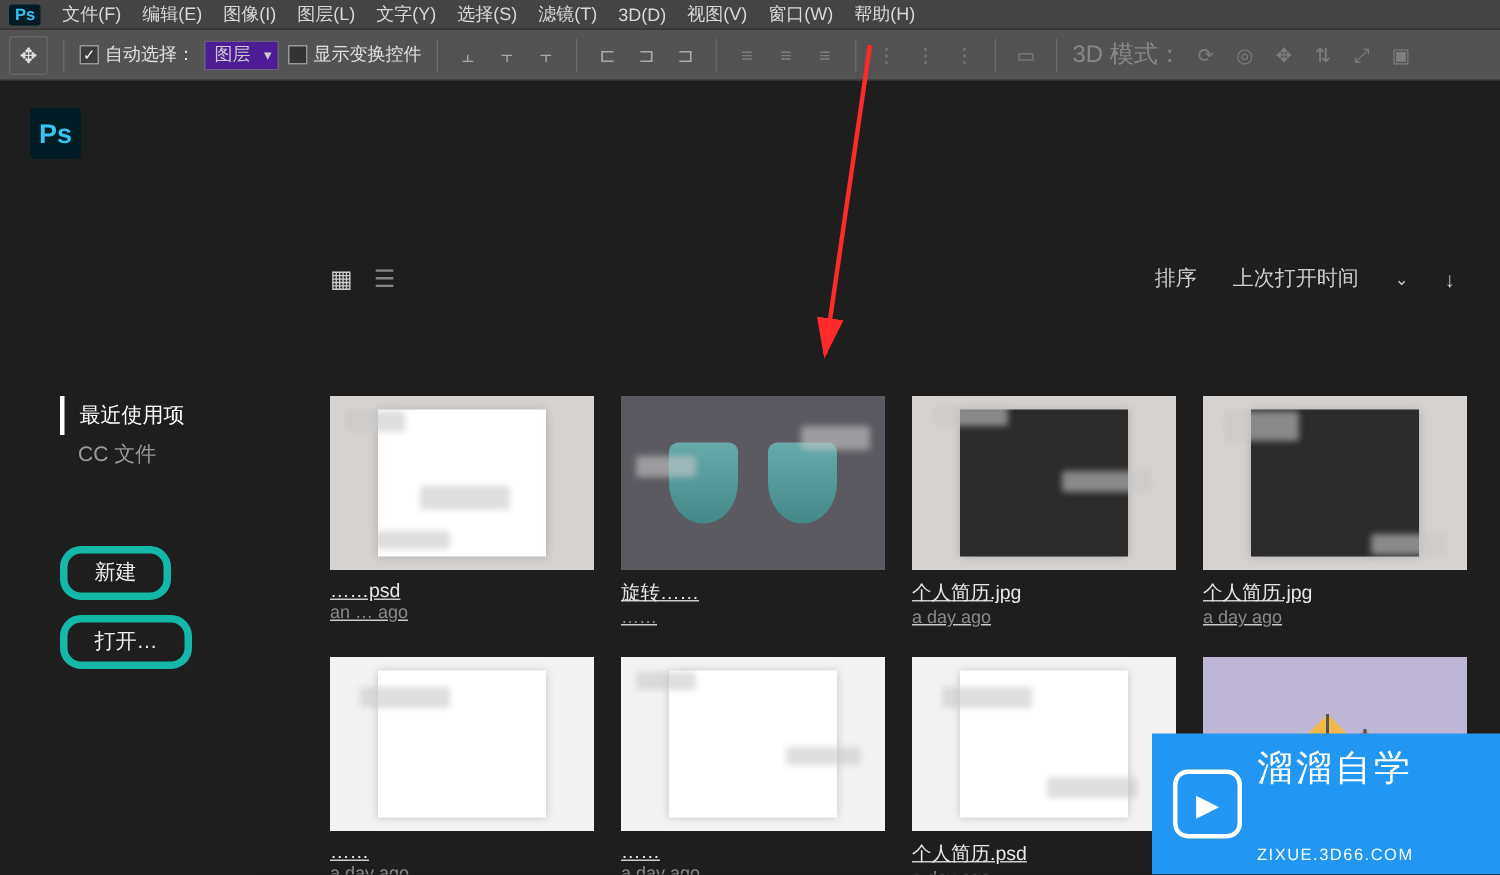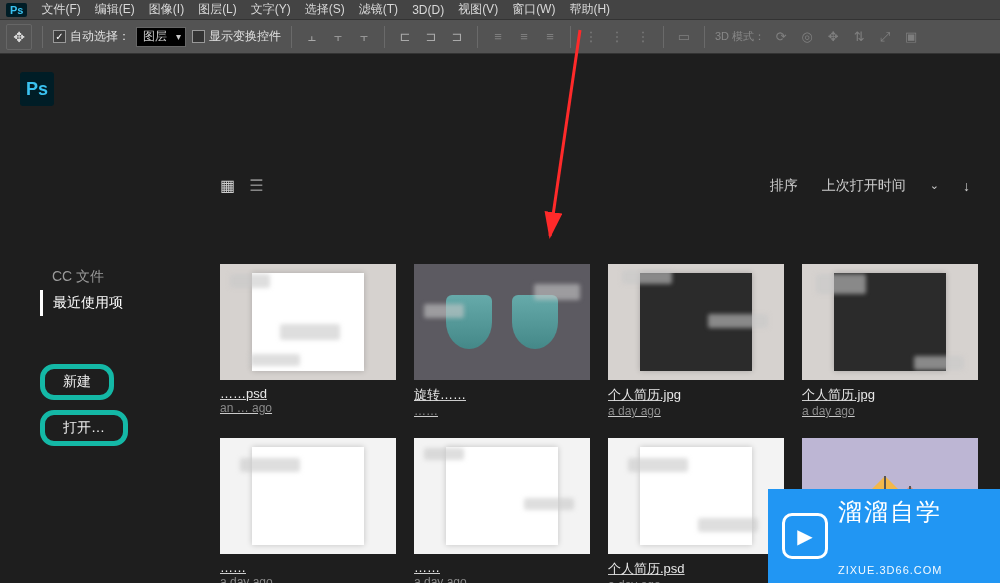--- a/index.html
+++ b/index.html
@@ -31,29 +31,29 @@
   }
   .tool-icon {
     width: 26px; height: 26px; display: flex;
     align-items: center; justify-content: center;
     color: #ddd; font-size: 14px;
     border: 1px solid #666; border-radius: 2px;
   }
   .chk { display:flex; align-items:center; gap:4px; color:#e0e0e0; font-size:12px; }
   .chk-box { width:13px; height:13px; border:1px solid #999; background:#3d3d3d; display:flex; align-items:center; justify-content:center; font-size:10px; color:#fff;}
   .select-box {
-    display:flex; align-items:center; background:#000000;
+    display:flex; align-items:center; background:#4c1d95;
     border:1px solid #666; padding:1px 18px 1px 6px;
     position:relative; font-size:12px; height:20px;
   }
   .select-box::after { content:"▾"; position:absolute; right:4px; color:#ccc; font-size:10px;}
   .divider { width:1px; height:22px; background:#6a6a6a; margin:0 4px; }
   .opt-btn { width:20px; height:20px; display:flex; align-items:center; justify-content:center; color:#aaa; font-size:13px; }
   .opt-btn.dim { opacity:.5; }
-  .opt-label { color:#888; font-size:11px; }
+  .opt-label { color:#888; font-size:16px; }
   
   .home {
     position:absolute; top:54px; left:0; right:0; bottom:0;
     background:#1e1e1e; padding:18px 20px 0 20px;
   }
   .big-ps {
     width:34px; height:34px; background:#001d26;
     color:#3ac2f0; font-weight:bold; font-size:18px;
     display:flex; align-items:center; justify-content:center;
     border-radius:3px; margin-bottom:70px;
@@ -182,22 +182,22 @@
     </div>
     <div class="sorter">
       <span>排序</span>
       <span>上次打开时间</span>
       <span class="carat">⌄</span>
       <span>↓</span>
     </div>
   </div>
 
   <div class="left-col">
+    <a class="nav-link active">最近使用项</a>
     <a class="nav-link">CC 文件</a>
-    <a class="nav-link active">最近使用项</a>
     <div style="height:30px"></div>
     <span class="pill">新建</span><br>
     <span class="pill" style="margin-top:10px">打开…</span>
   </div>
 
   <div class="grid">
 
     <div class="card">
       <div class="thumb">
         <div class="thumb-inner"></div>

